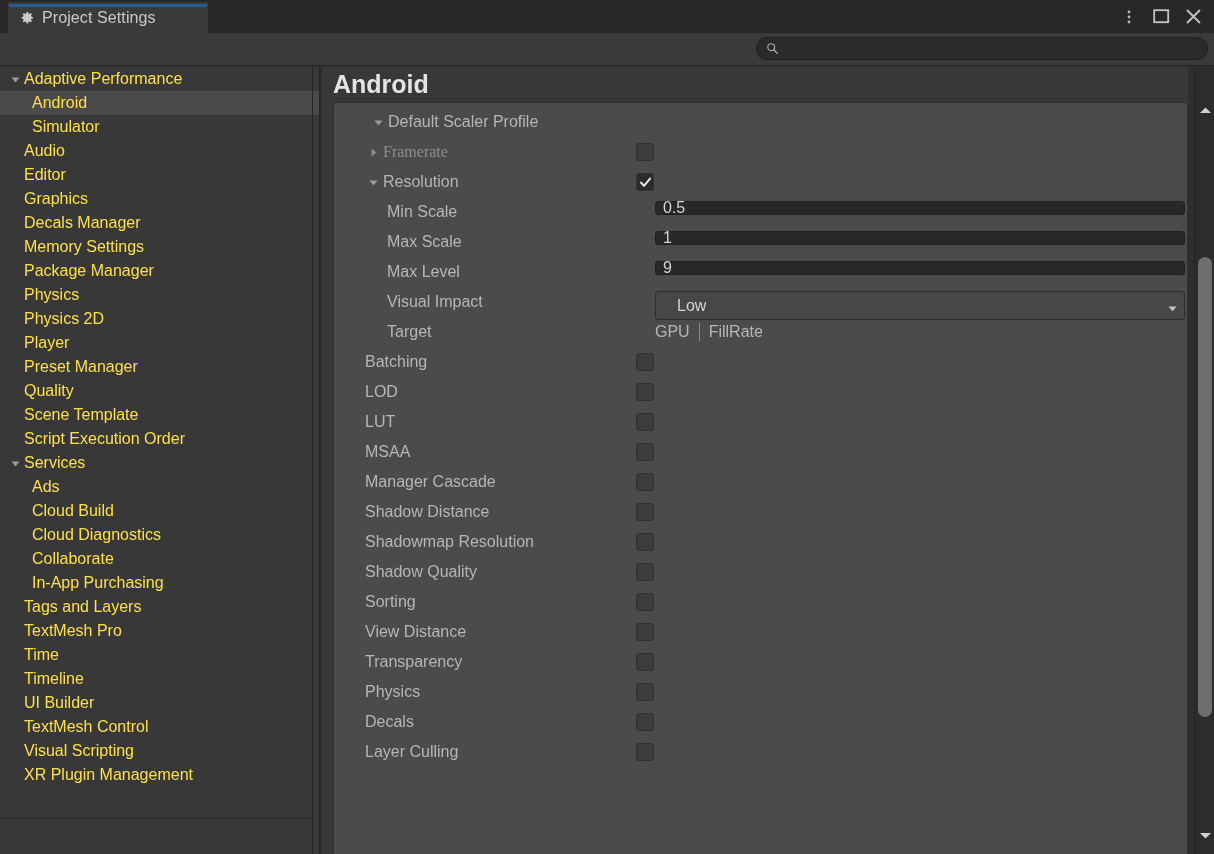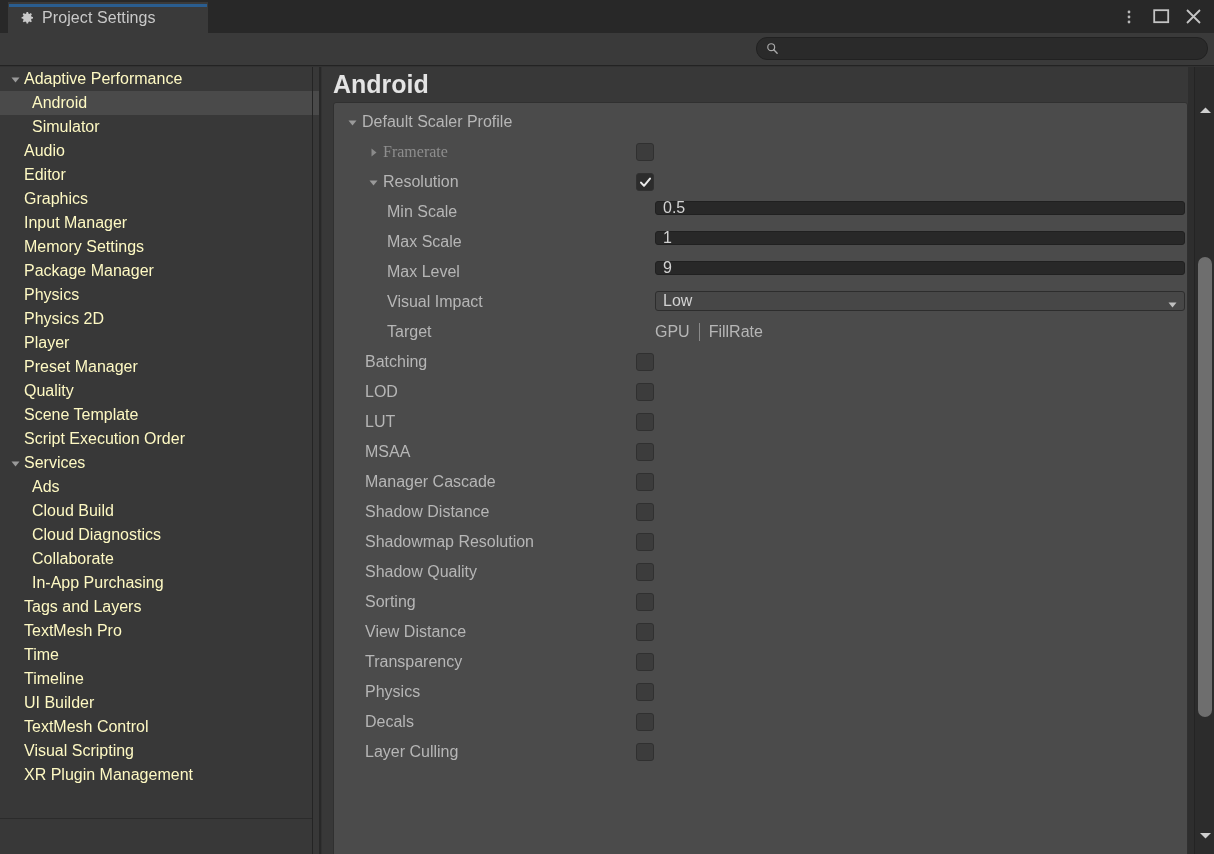--- a/index.html
+++ b/index.html
@@ -74,21 +74,21 @@
 
   
   .sidebar {
     position: absolute; left: 0; top: 67px; width: 320px; height: 787px;
     background: #383838;
     overflow: hidden;
   }
   .sb-item {
     height: 24px;
     display: flex; align-items: center;
-    color: #fef9c3; font-size: 16px;
+    color: #fde047; font-size: 16px;
     padding-left: 8px;
     white-space: nowrap;
   }
   .sb-item.selected { background: #4a4a4a; }
   .sb-item .arrow {
     width: 14px; height: 14px; flex: 0 0 auto;
     margin-right: 2px;
     display: flex; align-items: center; justify-content: center;
   }
   .sb-item .arrow svg { display: block; }
@@ -147,21 +147,21 @@
   }
   .row .lbl.dim { color: #8e8e8e; font-family: Liberation Serif, serif; }
   .foldout-arrow {
     width: 16px; height: 16px; flex: 0 0 auto;
     display: flex; align-items: center; justify-content: center;
     margin-right: 2px;
   }
   .foldout-arrow svg { display: block; }
   .row-l1       { padding-left: 31px; }
   .row-l2       { padding-left: 53px; }
-  .row-top      { padding-left: 10px; }
+  .row-top      { padding-left: 36px; }
 
   .ctrl-col {
     position: absolute; left: 302px; top: 0; height: 30px;
     display: flex; align-items: center;
   }
   .checkbox {
     width: 18px; height: 18px;
     background: #3c3c3c;
     border: 1px solid #303030;
     border-radius: 3px;
@@ -175,26 +175,26 @@
     width: 530px; height: 14px;
     background: #282828;
     border: 1px solid #202020;
     border-radius: 3px;
     display: flex; align-items: center;
     padding-left: 7px;
     color: #d2d2d2; font-size: 16px;
   }
   .dropdown {
     position: absolute; left: 321px; top: 4px;
-    width: 530px; height: 20px;
+    width: 530px; height: 29px;
     background: #474747;
     border: 1px solid #2d2d2d;
     border-radius: 3px;
     display: flex; align-items: center;
-    padding: 0 6px 0 7px;
+    padding: 0 6px 0 21px;
     color: #d2d2d2; font-size: 16px;
   }
   .dropdown .dd-val { flex: 1 1 auto; line-height: 1; }
   .dropdown .dd-arrow { width: 11px; height: 11px; flex: 0 0 auto; }
 
   .target-val {
     position: absolute; left: 321px; top: 0; height: 30px;
     display: flex; align-items: center; gap: 0;
     color: #b6b6b6; font-size: 16px;
   }
@@ -296,21 +296,21 @@
         <div class="sb-item">
           <span class="nospace"></span>
           <span class="sb-label">Editor</span>
         </div>
         <div class="sb-item">
           <span class="nospace"></span>
           <span class="sb-label">Graphics</span>
         </div>
         <div class="sb-item">
           <span class="nospace"></span>
-          <span class="sb-label">Input Manager</span>
+          <span class="sb-label">Decals Manager</span>
         </div>
         <div class="sb-item">
           <span class="nospace"></span>
           <span class="sb-label">Memory Settings</span>
         </div>
         <div class="sb-item">
           <span class="nospace"></span>
           <span class="sb-label">Package Manager</span>
         </div>
         <div class="sb-item">

